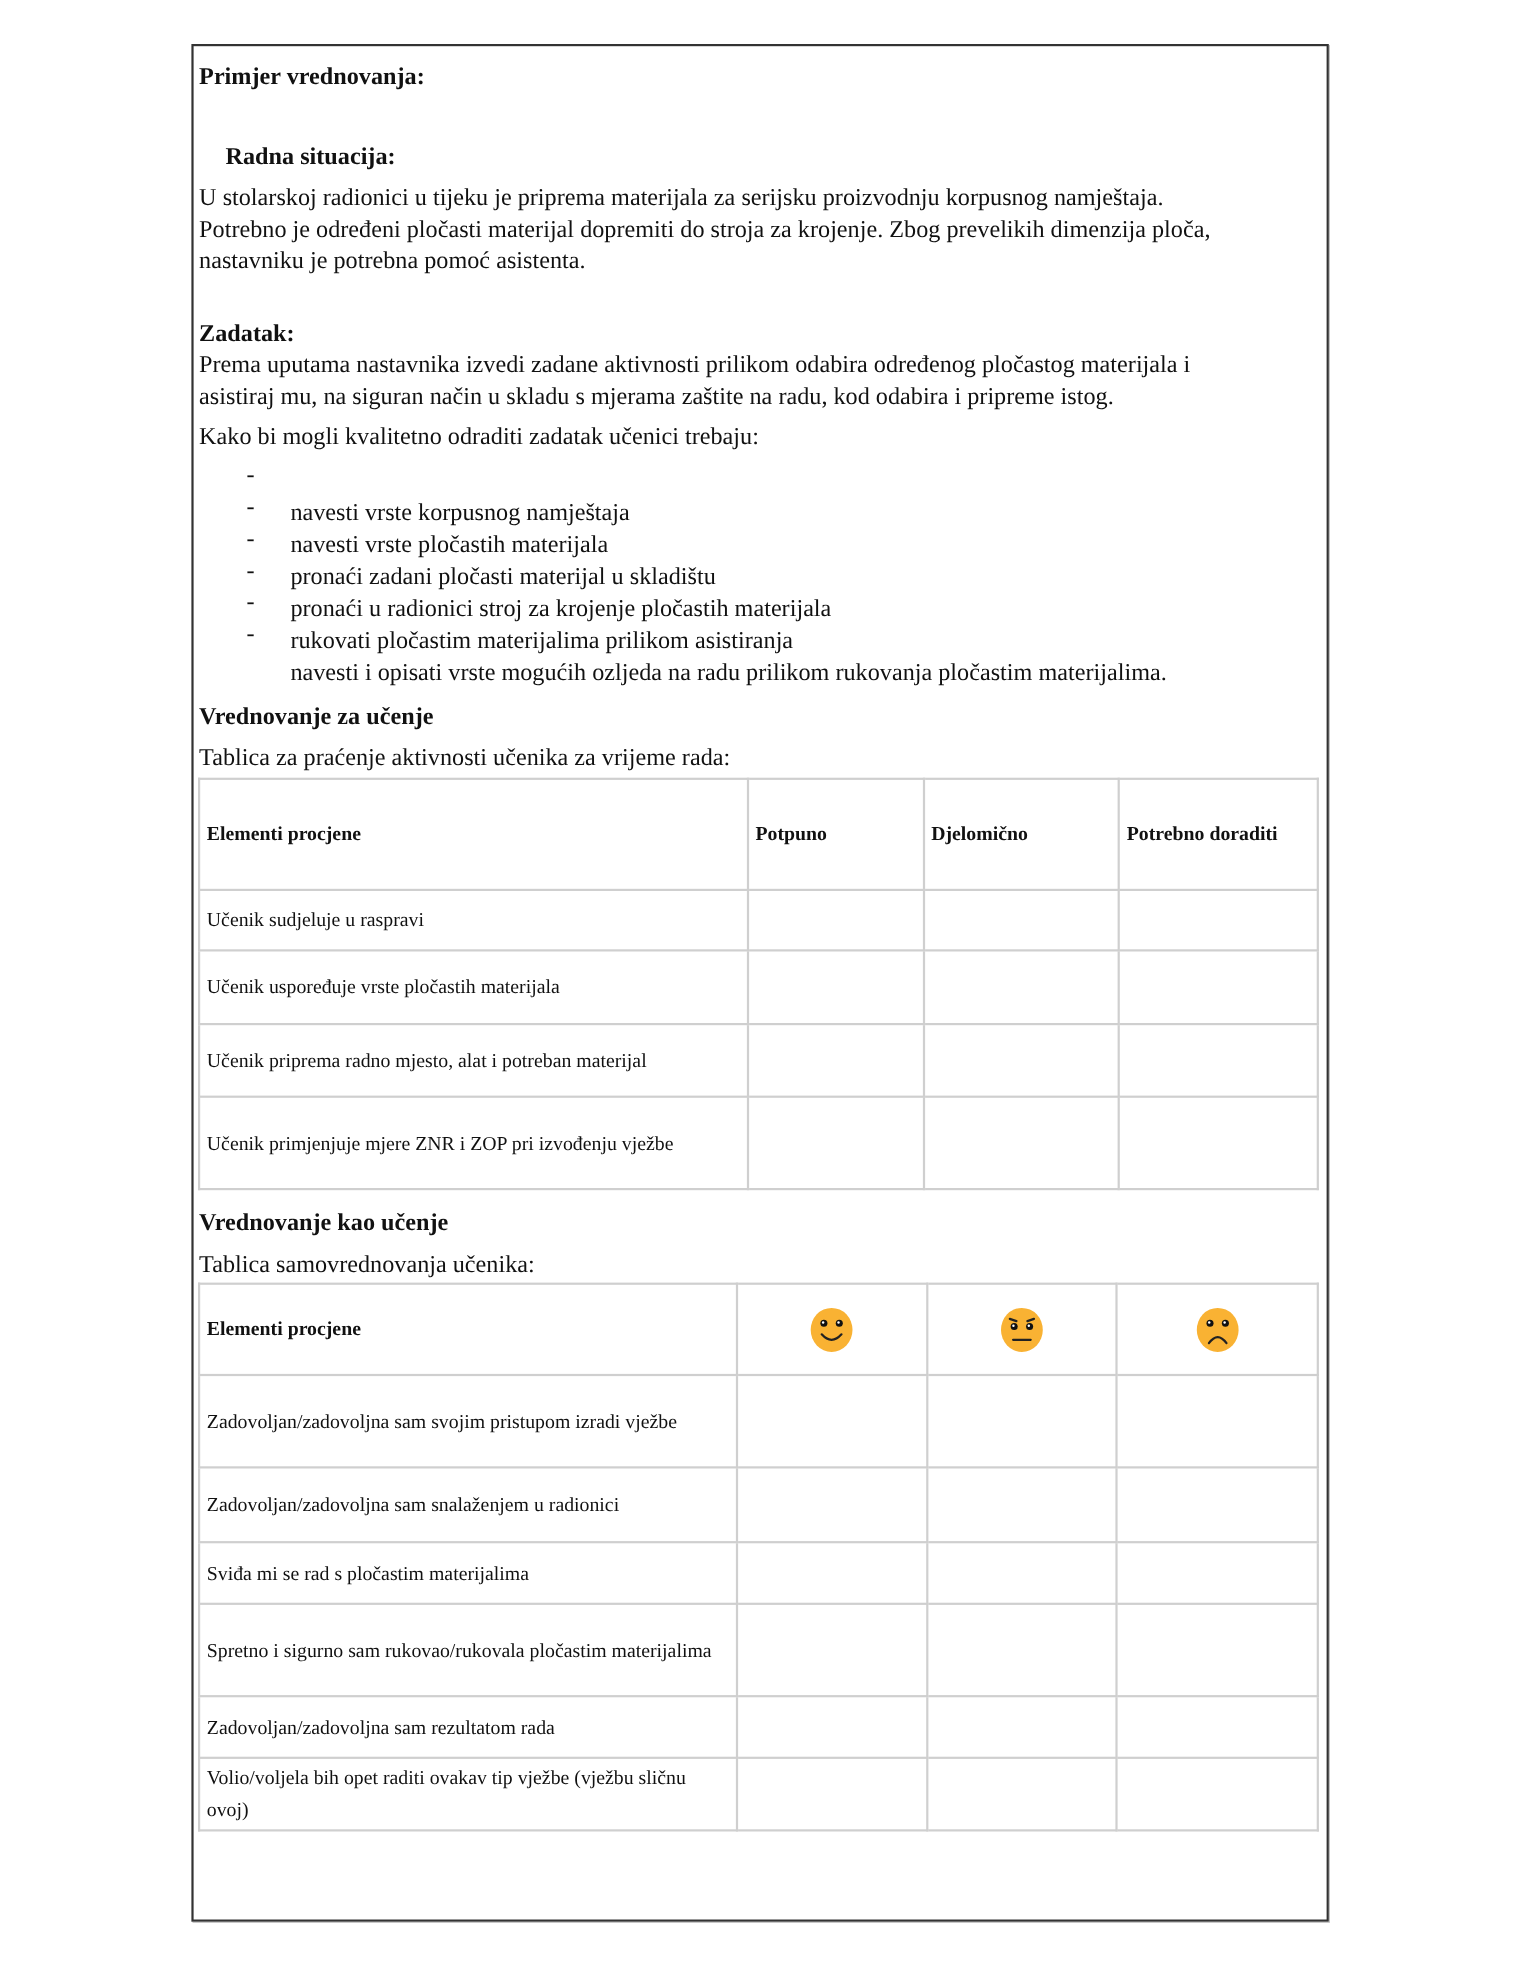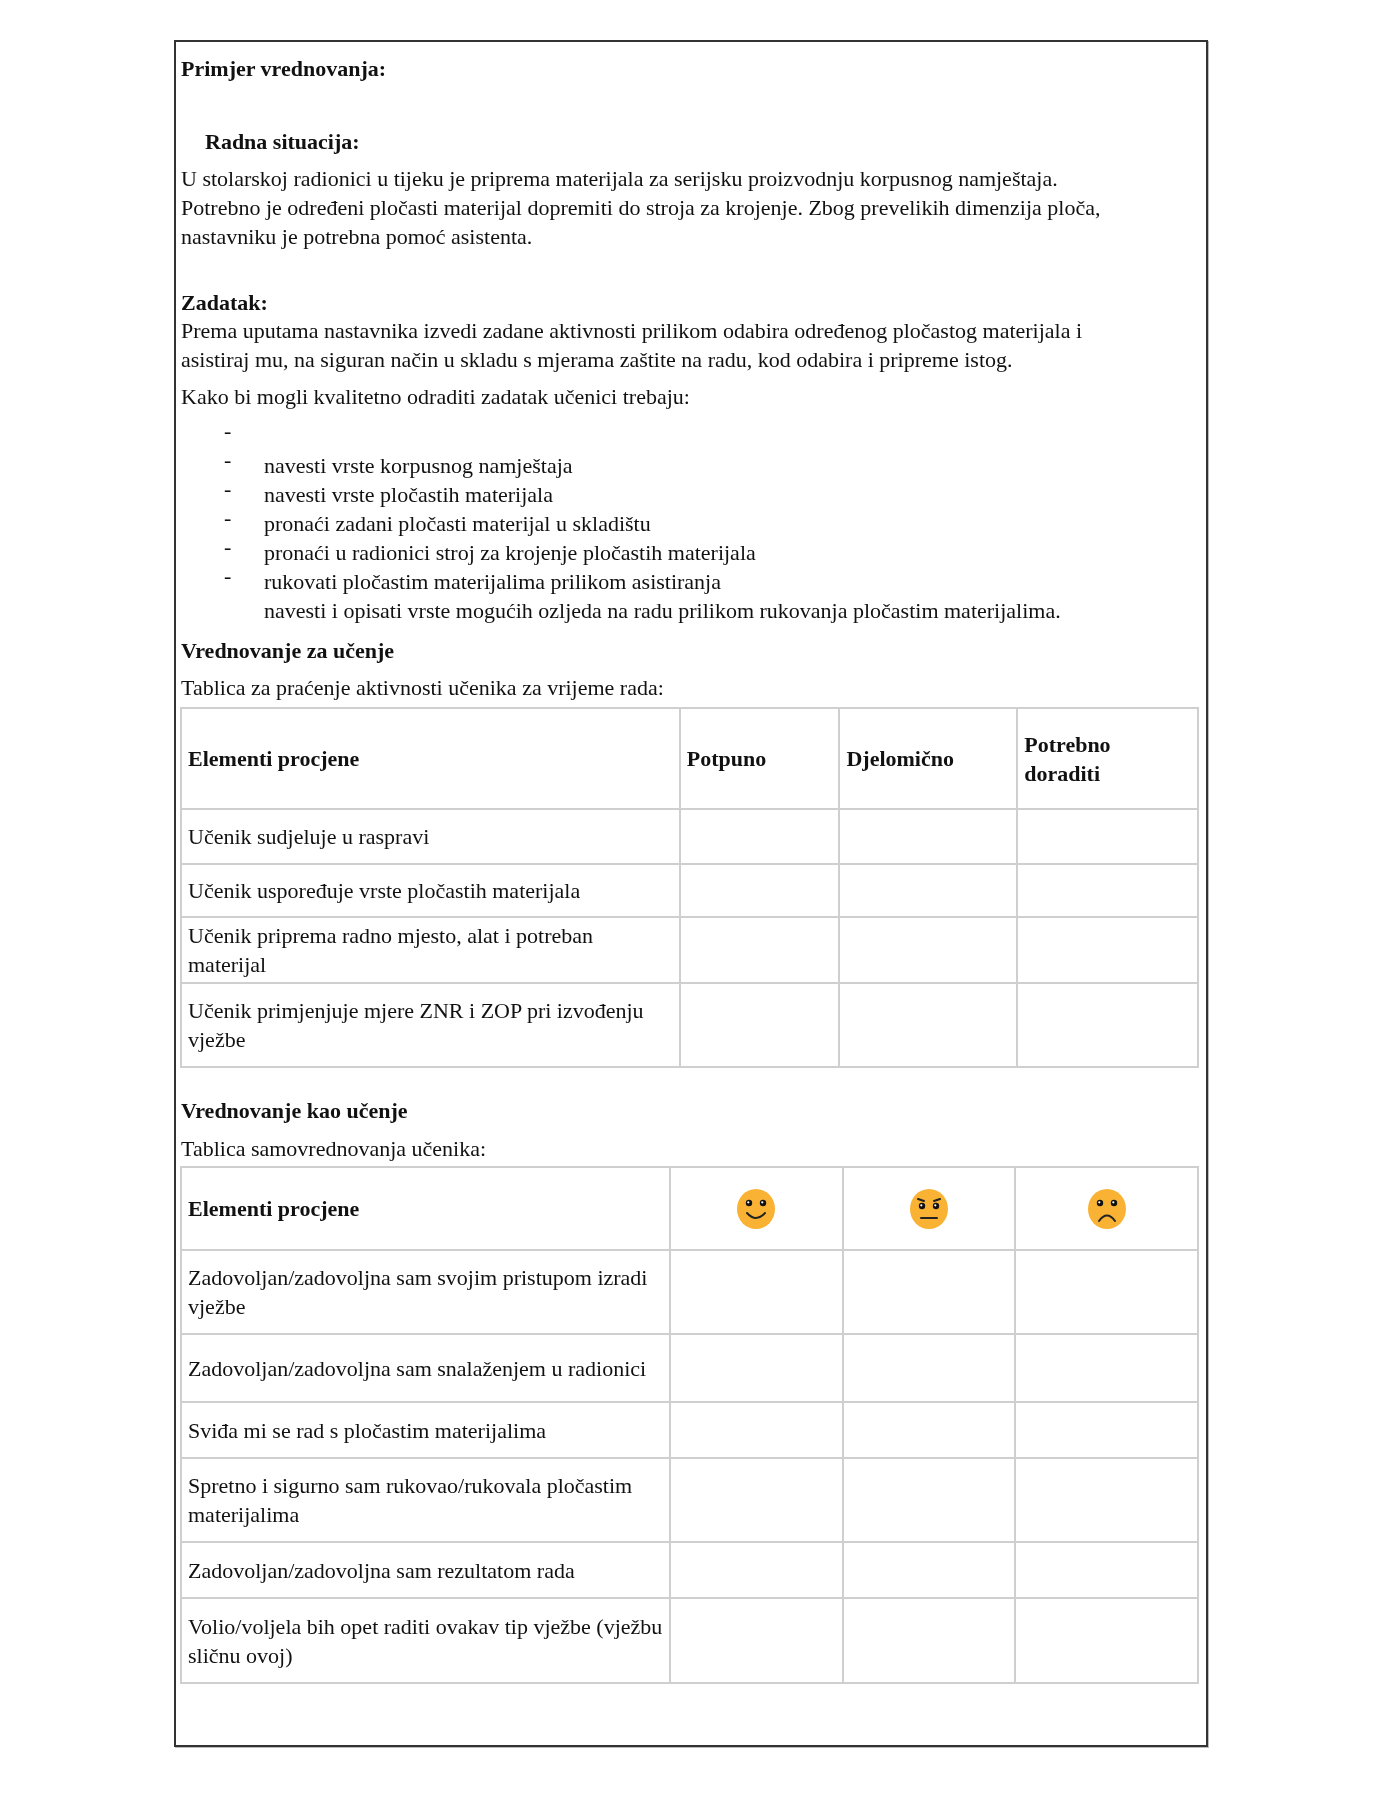--- a/index.html
+++ b/index.html
@@ -16,21 +16,21 @@
     box-sizing: border-box;
   }
   .t { position: absolute; font-size: 22px; line-height: 29px; white-space: nowrap; }
   .b { font-weight: bold; }
   .list-item { position: absolute; font-size: 22px; line-height: 29px; white-space: nowrap; }
   .dash { position: absolute; left: 224px; }
   .litext { position: absolute; left: 264px; margin-top: 35px; }
 
   table.grid {
     position: absolute; border-collapse: collapse;
-    font-size: 22px; line-height: 29px;
+    font-size: 18px; line-height: 29px;
   }
   table.grid td, table.grid th {
     border: 2px solid #cfcfcf;
     padding: 0 6px;
     vertical-align: middle;
     text-align: left;
     font-weight: normal;
   }
   table.grid th { font-weight: bold; }
   .face-cell { text-align: center !important; }
@@ -96,21 +96,21 @@
     <th>Potpuno</th>
     <th>Djelomično</th>
     <th style="white-space:normal; width:160px;">Potrebno doraditi</th>
   </tr>
   <tr style="height:55px;">
     <td>Učenik sudjeluje u raspravi</td>
     <td></td>
     <td></td>
     <td></td>
   </tr>
-  <tr style="height:53px;">
+  <tr style="height:67px;">
     <td>Učenik uspoređuje vrste pločastih materijala</td>
     <td></td>
     <td></td>
     <td></td>
   </tr>
   <tr style="height:66px;margin-left:14px;">
     <td>Učenik priprema radno mjesto, alat i potreban materijal</td>
     <td></td>
     <td></td>
     <td></td>
@@ -193,20 +193,20 @@
     <td></td>
     <td></td>
     <td></td>
   </tr>
   <tr style="height:56px;">
     <td>Zadovoljan/zadovoljna sam rezultatom rada</td>
     <td></td>
     <td></td>
     <td></td>
   </tr>
-  <tr style="height:85px;">
+  <tr style="height:66px;">
     <td>Volio/voljela bih opet raditi ovakav tip vježbe (vježbu sličnu ovoj)</td>
     <td></td>
     <td></td>
     <td></td>
   </tr>
 </tbody>
   </table>
 
 </body></html>

